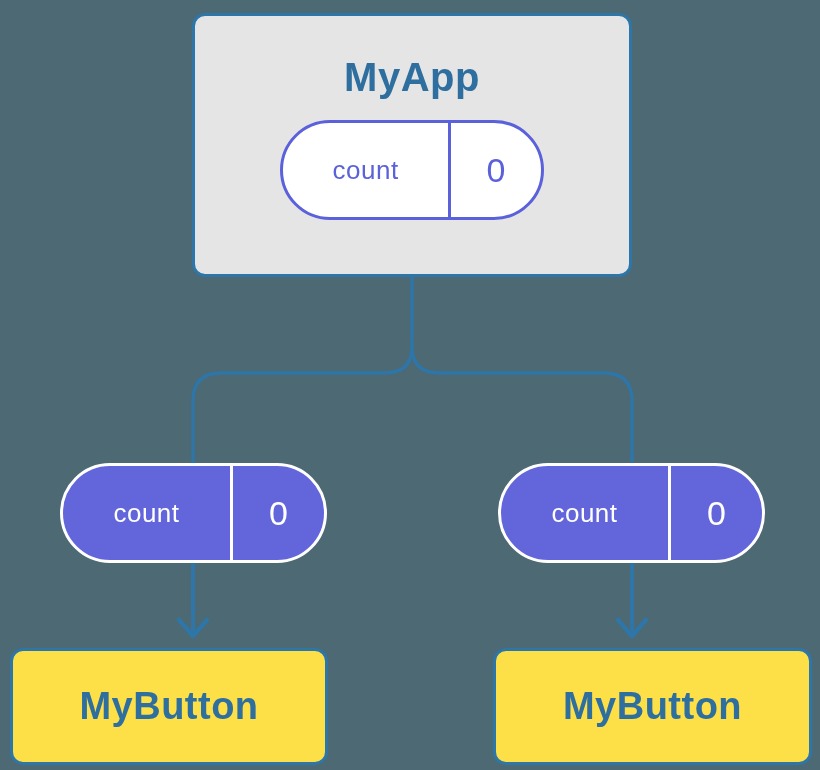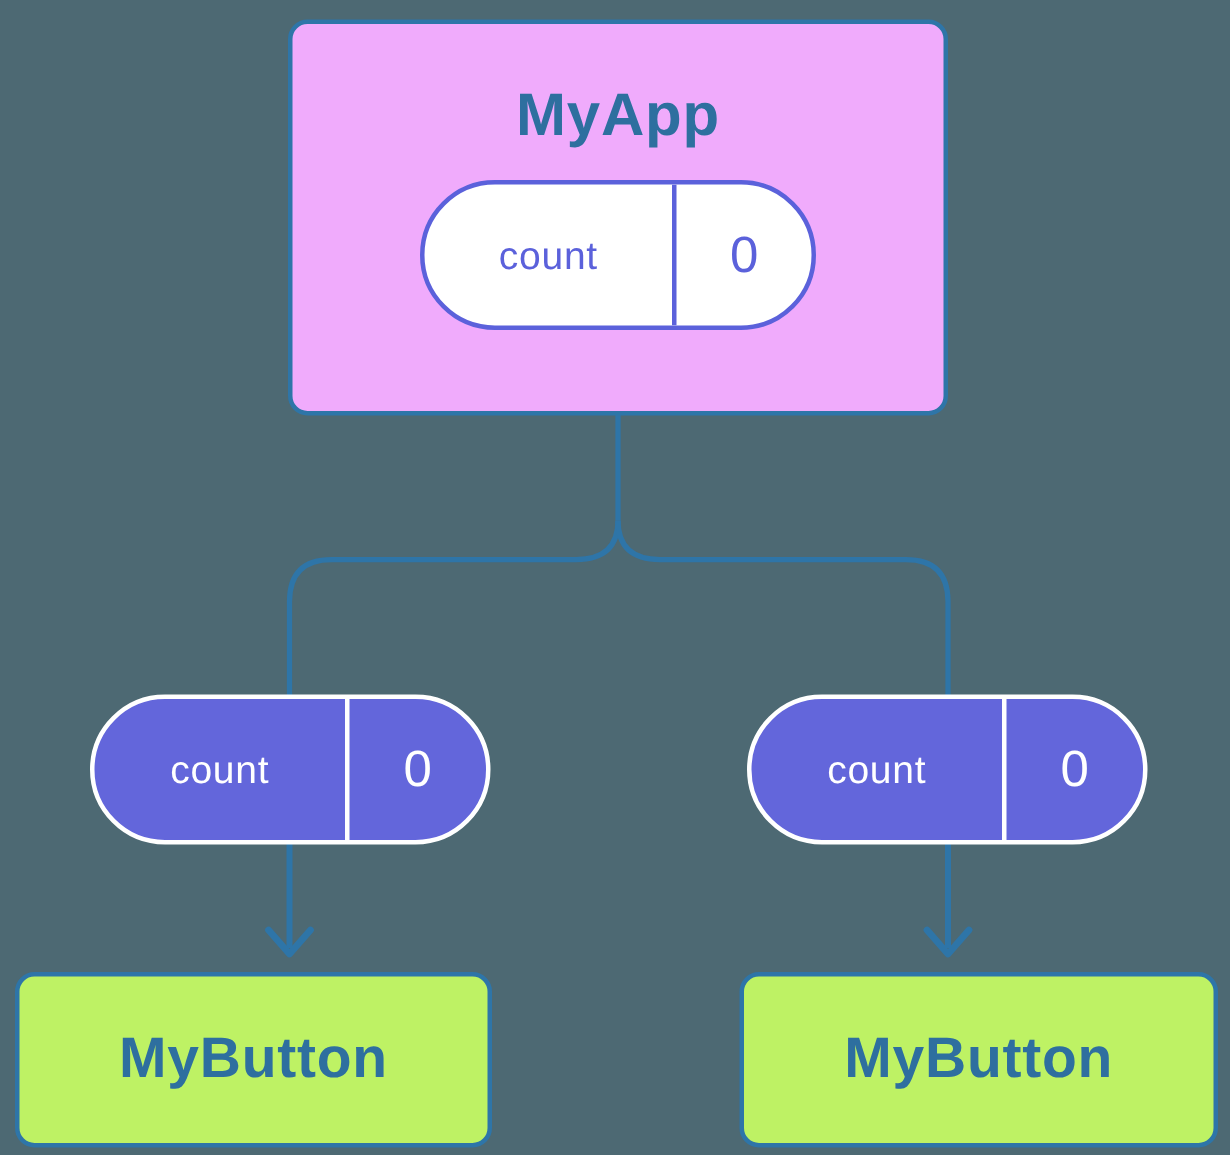--- a/index.html
+++ b/index.html
@@ -9,21 +9,21 @@
     height: 770px;
     background: #4D6973;
     font-family: "Liberation Sans", sans-serif;
     overflow: hidden;
   }
   .connectors { position: absolute; left: 0; top: 0; z-index: 0; }
 
   .app-box {
     position: absolute; left: 192px; top: 13px;
     width: 440px; height: 264px;
-    background: #f0abfc;
+    background: #e5e5e5;
     border: 3px solid #2E75A8;
     border-radius: 13px;
     box-sizing: border-box;
     display: flex; flex-direction: column; align-items: center;
     z-index: 1;
   }
   .app-title {
     margin-top: 38px;
     font-size: 40px; line-height: 46px;
     font-weight: 600;
@@ -62,21 +62,21 @@
   .pill-value {
     flex: 1 1 auto;
     display: flex; align-items: center; justify-content: center;
     font-size: 34px;
     border-left: 3px solid #5B61DB;
   }
   .pill-filled .pill-value { border-left-color: #ffffff; }
 
   .button-box {
     position: absolute; top: 648px; height: 117px;
-    background: #bef264;
+    background: #fde047;
     border: 3px solid #2E75A8;
     border-radius: 13px;
     box-sizing: border-box;
     display: flex; align-items: center; justify-content: center;
     font-size: 38px; font-weight: 600;
     color: #2E6F9F;
     letter-spacing: 0.5px;
     z-index: 1;
   }
   .button-left  { left: 10px;  width: 318px; }

